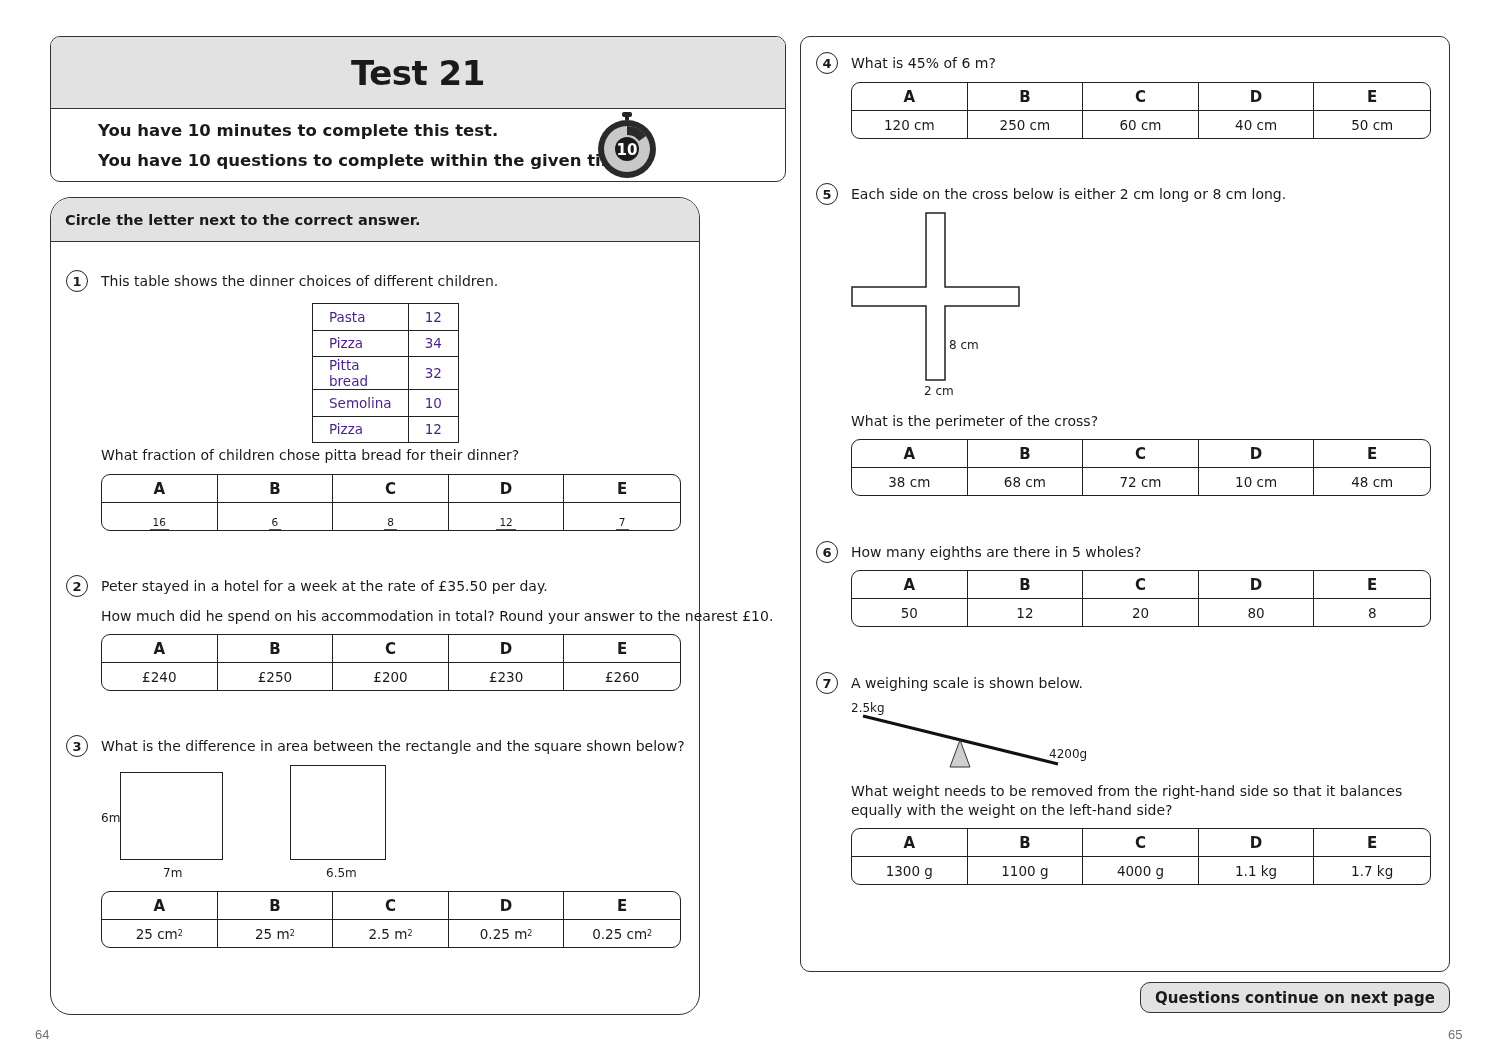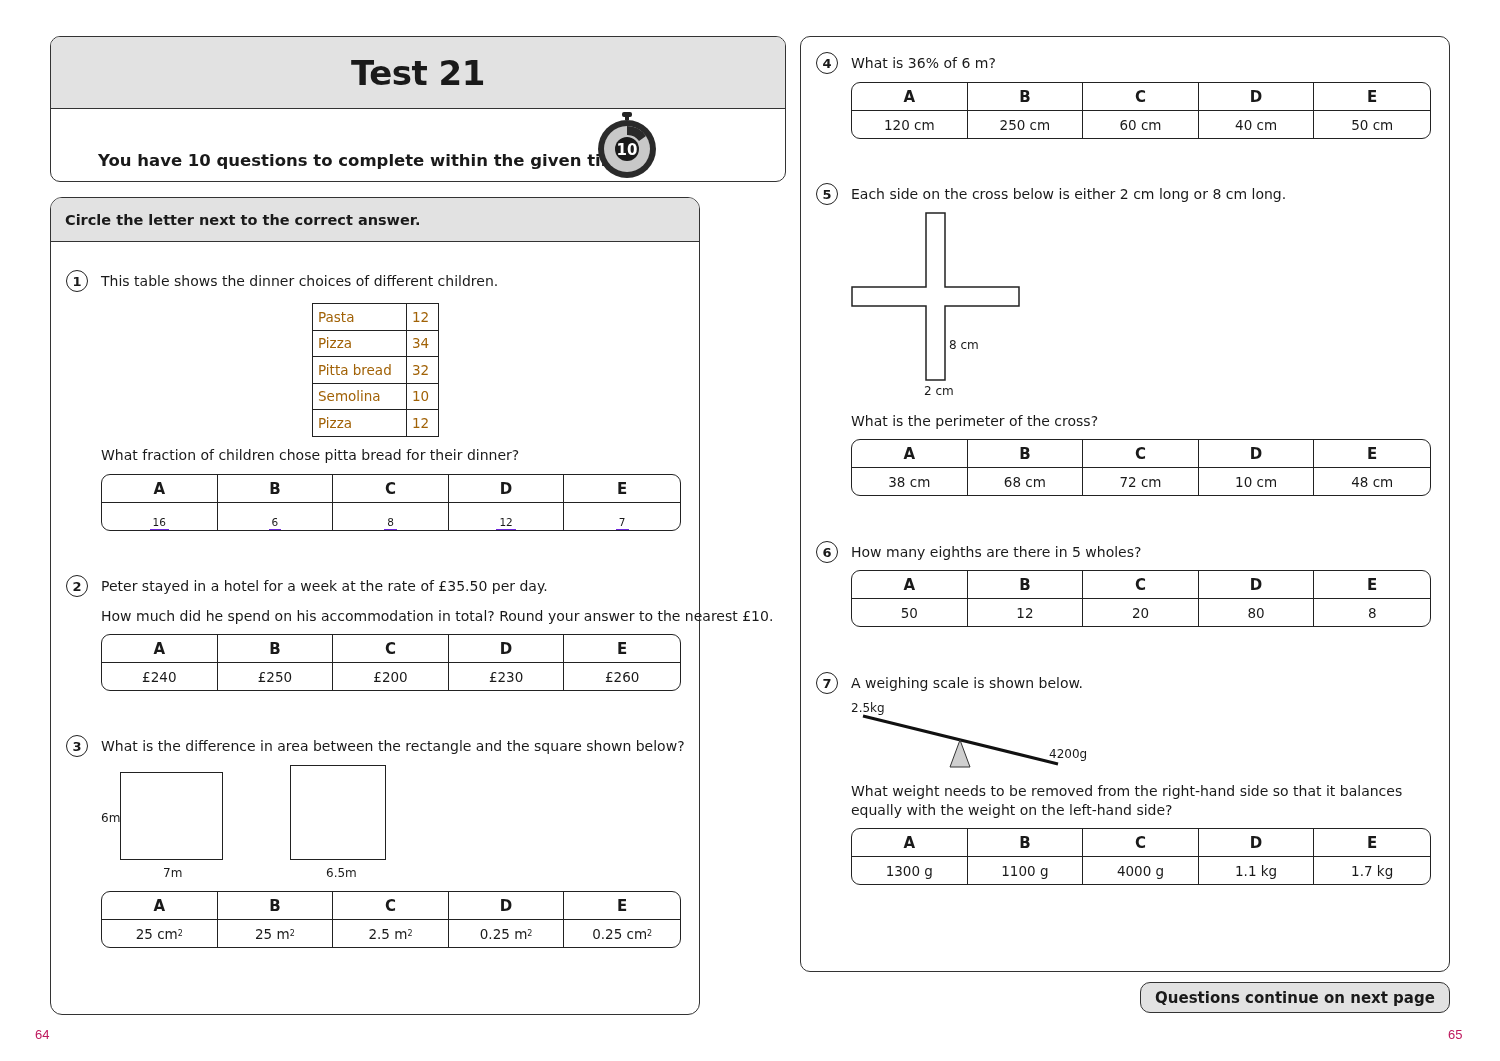--- a/index.html
+++ b/index.html
@@ -9,21 +9,21 @@
   .abs { position: absolute; }
 
   
   .header-box { left: 50px; top: 36px; width: 736px; height: 146px; border: 1.5px solid #333; border-radius: 10px; overflow: hidden; background: #fff; }
   .header-title-band { position: absolute; left: 0; top: 0; width: 100%; height: 72px; background: #e2e2e2; border-bottom: 1.5px solid #333; display: flex; align-items: center; justify-content: center; }
   .header-title { font-family: "DejaVu Sans", sans-serif; font-weight: bold; font-size: 34px; letter-spacing: -0.5px; color: #1a1a1a; }
   .header-line { position: absolute; left: 47px; font-weight: bold; font-size: 16.5px; color: #1a1a1a; }
   .timer { position: absolute; left: 545px; top: 74px; width: 62px; height: 70px; }
 
   
-  .main-box { left: 50px; top: 197px; width: 650px; height: 818px; border: 1.5px solid #333; border-radius: 12px; overflow: hidden; background: #fff; }
+  .main-box { left: 50px; top: 197px; width: 650px; height: 818px; border: 1.5px solid #333; border-radius: 21px; overflow: hidden; background: #fff; }
   .instr-band { position: absolute; left: 0; top: 0; width: 100%; height: 44px; background: #e2e2e2; border-bottom: 1.5px solid #333; display: flex; align-items: center; padding-left: 14px; }
   .instr-text { font-weight: bold; font-size: 14.5px; color: #1a1a1a; }
 
   .right-box { left: 800px; top: 36px; width: 650px; height: 936px; border: 1.5px solid #333; border-radius: 10px; background: #fff; }
 
   .qnum { position: absolute; width: 22px; height: 22px; border: 1.5px solid #222; border-radius: 50%; display: flex; align-items: center; justify-content: center; font-size: 13px; font-weight: bold; color: #1a1a1a; }
   .qtext { position: absolute; font-size: 14px; color: #1a1a1a; white-space: nowrap; }
   .qtext.wrap { white-space: normal; line-height: 19px; }
 
   
@@ -31,36 +31,37 @@
   .ans .cell { display: flex; align-items: center; justify-content: center; border-right: 1.5px solid #222; font-size: 13.5px; color: #1a1a1a; }
   .ans .cell.last { border-right: none; }
   .ans .head { font-weight: bold; font-size: 15px; border-bottom: 1.5px solid #222; }
   .frac { display: flex; flex-direction: column; align-items: center; font-size: 10.5px; line-height: 11px; }
   .frac .num { border-bottom: 6px solid #6d28d9; padding: 14px 3px 1px; }
   .frac .den { padding-top: 1px; }
   sup { font-size: 8px; }
 
   
   .dinner { position: absolute; left: 312px; top: 303px; border-collapse: collapse; }
-  .dinner td { border: 1.5px solid #222; height: 26.5px; font-size: 13.5px; padding: 0 5px; color: #a16207; }
+  .dinner td { border: 1.5px solid #222; height: 26.5px; font-size: 13.5px; padding: 0 16px; color: #4c1d95; }
   .dinner td.food { width: 94px; }
   .dinner td.cnt { width: 32px; }
 
   .small-label { position: absolute; font-size: 12px; color: #1a1a1a; white-space: nowrap; }
 
   .continue-btn { left: 1140px; top: 982px; width: 310px; height: 31px; border: 1.5px solid #333; border-radius: 10px; background: #e2e2e2; display: flex; align-items: center; justify-content: center; font-weight: bold; font-size: 15px; color: #1a1a1a; }
-  .page-num { position: absolute; font-family: "Liberation Sans", sans-serif; font-size: 13px; color: #be185d; }
+  .page-num { position: absolute; font-family: "Liberation Sans", sans-serif; font-size: 13px; color: #737373; }
 </style>
 </head>
 <body>
 
 <div class="abs header-box">
   <div class="header-title-band">
     <span class="header-title">Test 21</span>
   </div>
+  <div class="header-line" style="top:84px;">You have 10 minutes to complete this test.</div>
   <div class="header-line" style="top:114px;">You have 10 questions to complete within the given time.</div>
   <svg class="timer" viewBox="0 0 62 70">
     <rect x="26" y="1" width="10" height="5" rx="2" fill="#222"></rect>
     <rect x="29" y="5" width="4" height="4" fill="#222"></rect>
     <circle cx="31" cy="38" r="29" fill="#2a2a2a"></circle>
     <circle cx="31" cy="38" r="23" fill="#c8c8c8"></circle>
     <path d="M31 15 A23 23 0 0 1 50 25 L43 30 A14 14 0 0 0 31 24 Z" fill="#2a2a2a"></path>
     <circle cx="31" cy="38" r="12" fill="#1a1a1a"></circle>
     <text x="31" y="44" text-anchor="middle" font-family="DejaVu Sans, sans-serif" font-weight="bold" font-size="15" fill="#fff">10</text>
   </svg>
@@ -186,21 +187,21 @@
       <span>0.25 cm</span>
       <sup>2</sup>
     </div>
 </div>
 
 <div class="page-num" style="left:35px; top:1027px;">64</div>
 
 <div class="abs right-box"></div>
 
 <div class="qnum" style="left:816px; top:52px;">4</div>
-<div class="qtext" style="left:851px; top:55px;">What is 36% of 6 m?</div>
+<div class="qtext" style="left:851px; top:55px;">What is 45% of 6 m?</div>
 <div class="ans" style="left:851px; top:82px;">
   <div class="cell head">A</div>
   <div class="cell head">B</div>
   <div class="cell head">C</div>
   <div class="cell head">D</div>
   <div class="cell head last">E</div>
   <div class="cell">120 cm</div>
   <div class="cell">250 cm</div>
   <div class="cell">60 cm</div>
   <div class="cell">40 cm</div>

